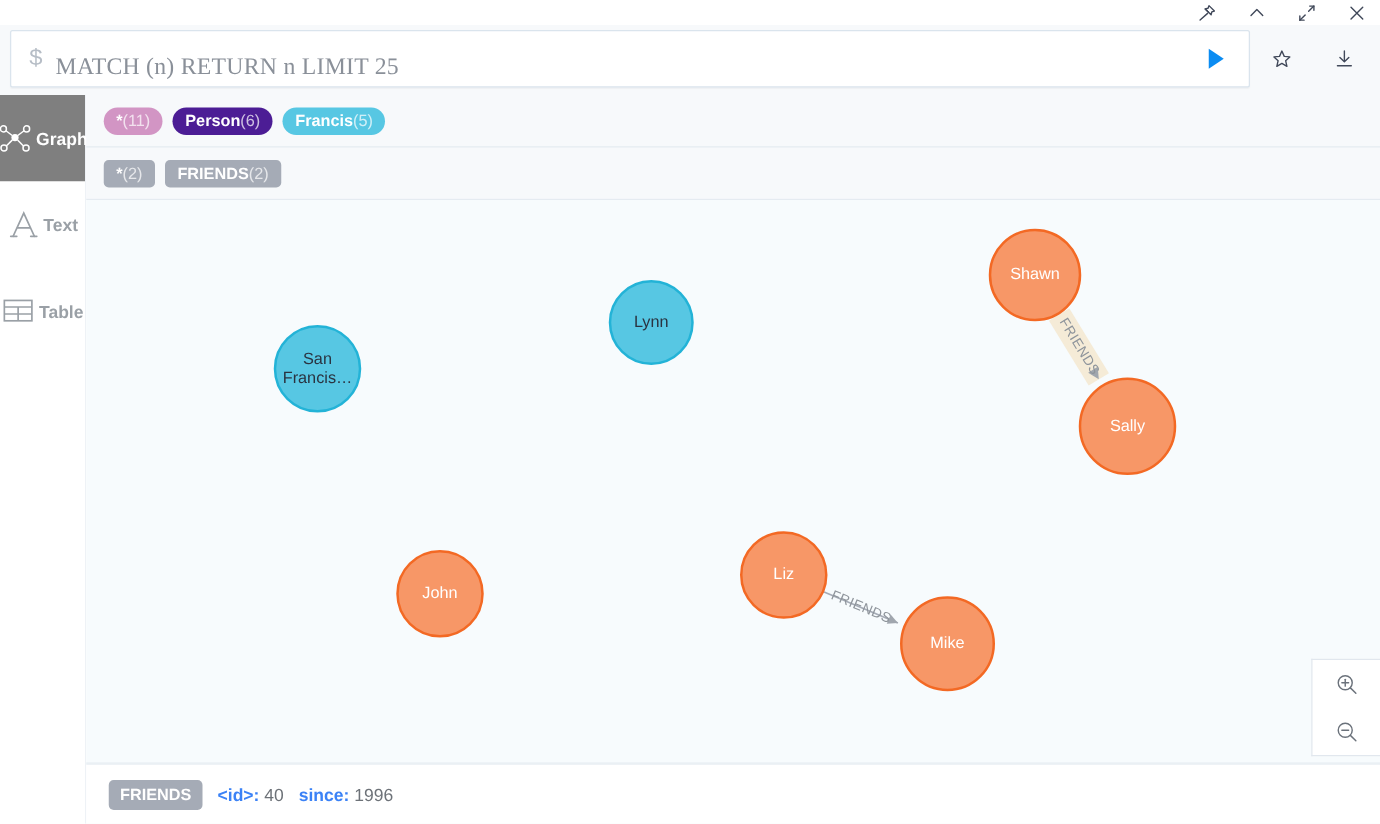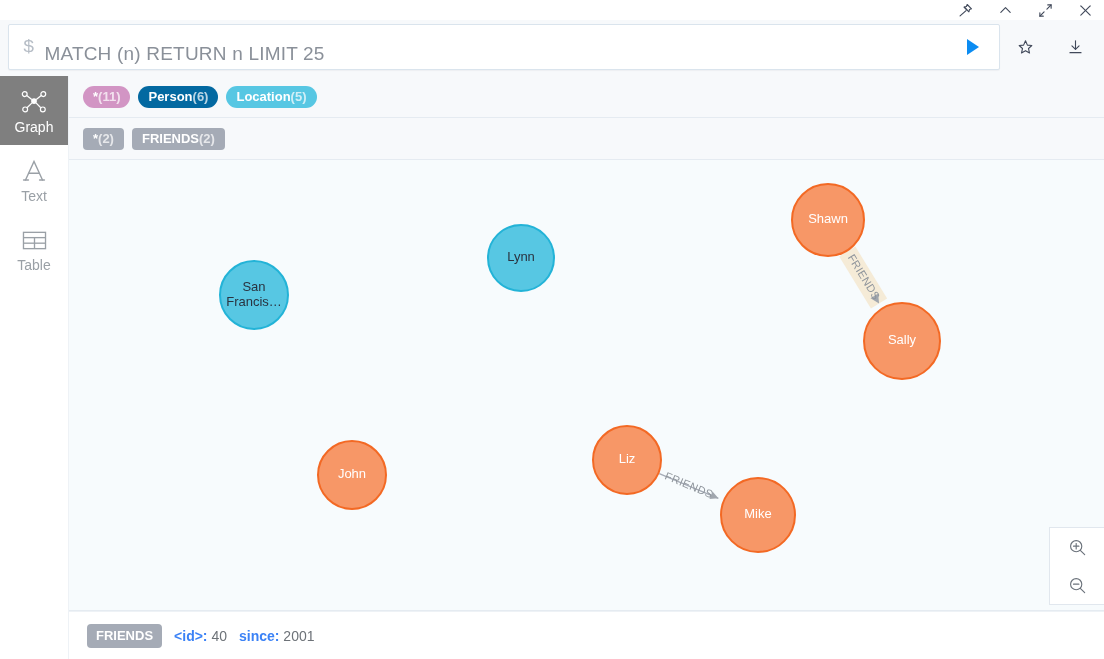--- a/index.html
+++ b/index.html
@@ -68,21 +68,21 @@
     color: #b6bdc6;
     font-family: "Liberation Mono", monospace;
     font-size: 19px;
     padding-left: 14px;
     padding-right: 10px;
     user-select: none;
   }
   .query-text {
     flex: 1;
     color: #8a9099;
-    font-family: Liberation Sans, sans-serif;
+    font-family: Liberation Serif, serif;
     font-size: 19px;
     letter-spacing: 0.2px;
     white-space: nowrap;
     overflow: hidden;
     margin-top: 14px;
   }
   .play-btn {
     width: 54px;
     height: 44px;
     display: flex;
@@ -118,26 +118,27 @@
     background: #ffffff;
     display: flex;
     flex-direction: column;
     align-items: center;
     border-right: 1px solid #eef2f6;
   }
   .side-item {
     width: 68px;
     height: 69px;
     display: flex;
-    flex-direction: column;
+    flex-direction: row;
     align-items: center;
     justify-content: center;
     gap: 3px;
     color: #9aa0a6;
     cursor: pointer;
+    font-weight: bold;
   }
   .side-item.active {
     background: #7f7f7f;
     color: #ffffff;
   }
   .side-label {
     font-size: 14px;
     line-height: 14px;
   }
   .side-icon {
@@ -175,21 +176,21 @@
     padding: 3px 10px 4px 10px;
     font-size: 13px;
     line-height: 15px;
     color: #ffffff;
     white-space: nowrap;
     cursor: pointer;
     display: inline-flex;
     align-items: baseline;
   }
   .chip .nm { font-weight: bold; }
-  .chip .ct { opacity: 0.72; font-weight: bold; }
+  .chip .ct { opacity: 0.72; font-weight: normal; }
   .chip.rel { border-radius: 4px; }
 
   
   .canvas-wrap {
     flex: 1 1 auto;
     position: relative;
     min-height: 0;
     padding: 0 0 0 0;
     background: #ffffff;
   }
@@ -381,26 +382,26 @@
     </div>
 
     <div class="content">
 
       <div class="legend">
         <div class="legend-row">
           <span class="chip" style="background:#d295c4">
             <span class="nm">*</span>
               <span class="ct">(11)</span>
           </span>
-          <span class="chip" style="background:#0369a1">
+          <span class="chip" style="background:#4c1d95">
             <span class="nm">Person</span>
               <span class="ct">(6)</span>
           </span>
           <span class="chip" style="background:#57c7e3">
-            <span class="nm">Location</span>
+            <span class="nm">Francis</span>
               <span class="ct">(5)</span>
           </span>
         </div>
         <div class="legend-row rels">
           <span class="chip rel" style="background:#a5abb6">
             <span class="nm">*</span>
               <span class="ct">(2)</span>
           </span>
           <span class="chip rel" style="background:#a5abb6">
             <span class="nm">FRIENDS</span>
@@ -473,18 +474,18 @@
               <path d="M7.4 10.5 L13.6 10.5"></path>
               <path d="M15.2 15.2 L20.2 20.2"></path>
             </svg>
           </div>
         </div>
       </div>
 
       <div class="statusbar">
         <span class="status-chip">FRIENDS</span>
         <span class="prop"><span class="k">&lt;id&gt;:</span> <span class="v">40</span></span>
-        <span class="prop"><span class="k">since:</span> <span class="v">2001</span></span>
+        <span class="prop"><span class="k">since:</span> <span class="v">1996</span></span>
       </div>
 
     </div>
   </div>
 </div>
 
 </body></html>

